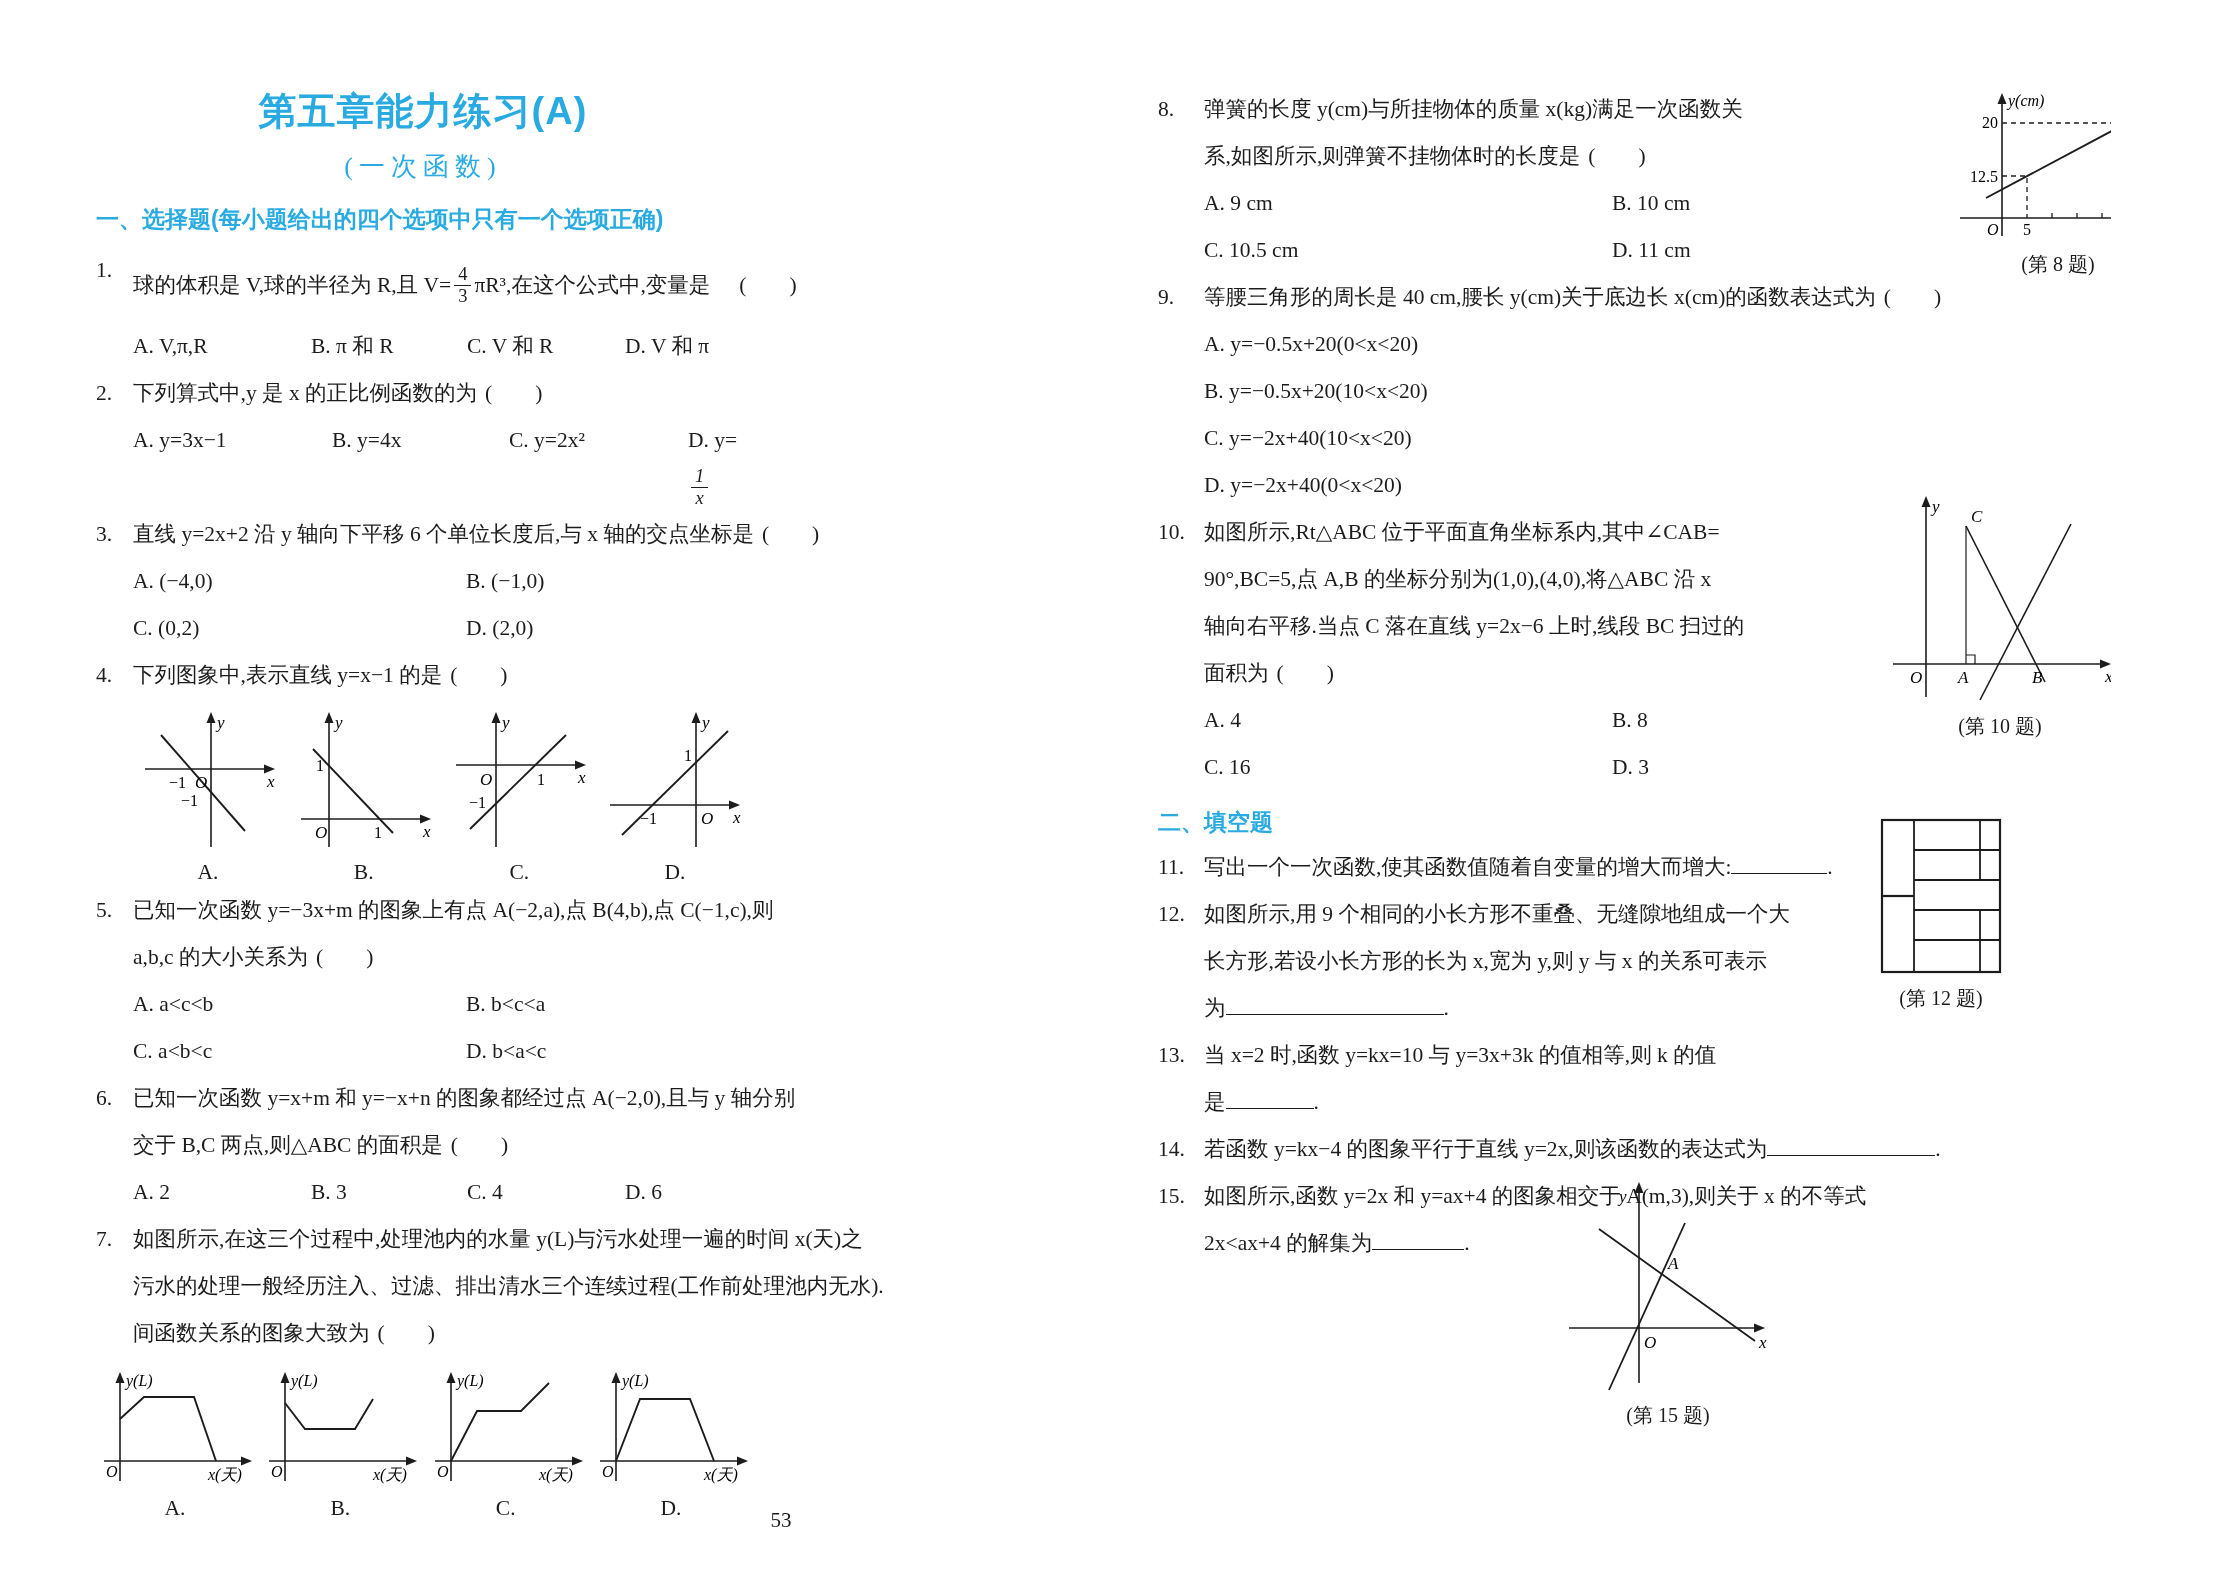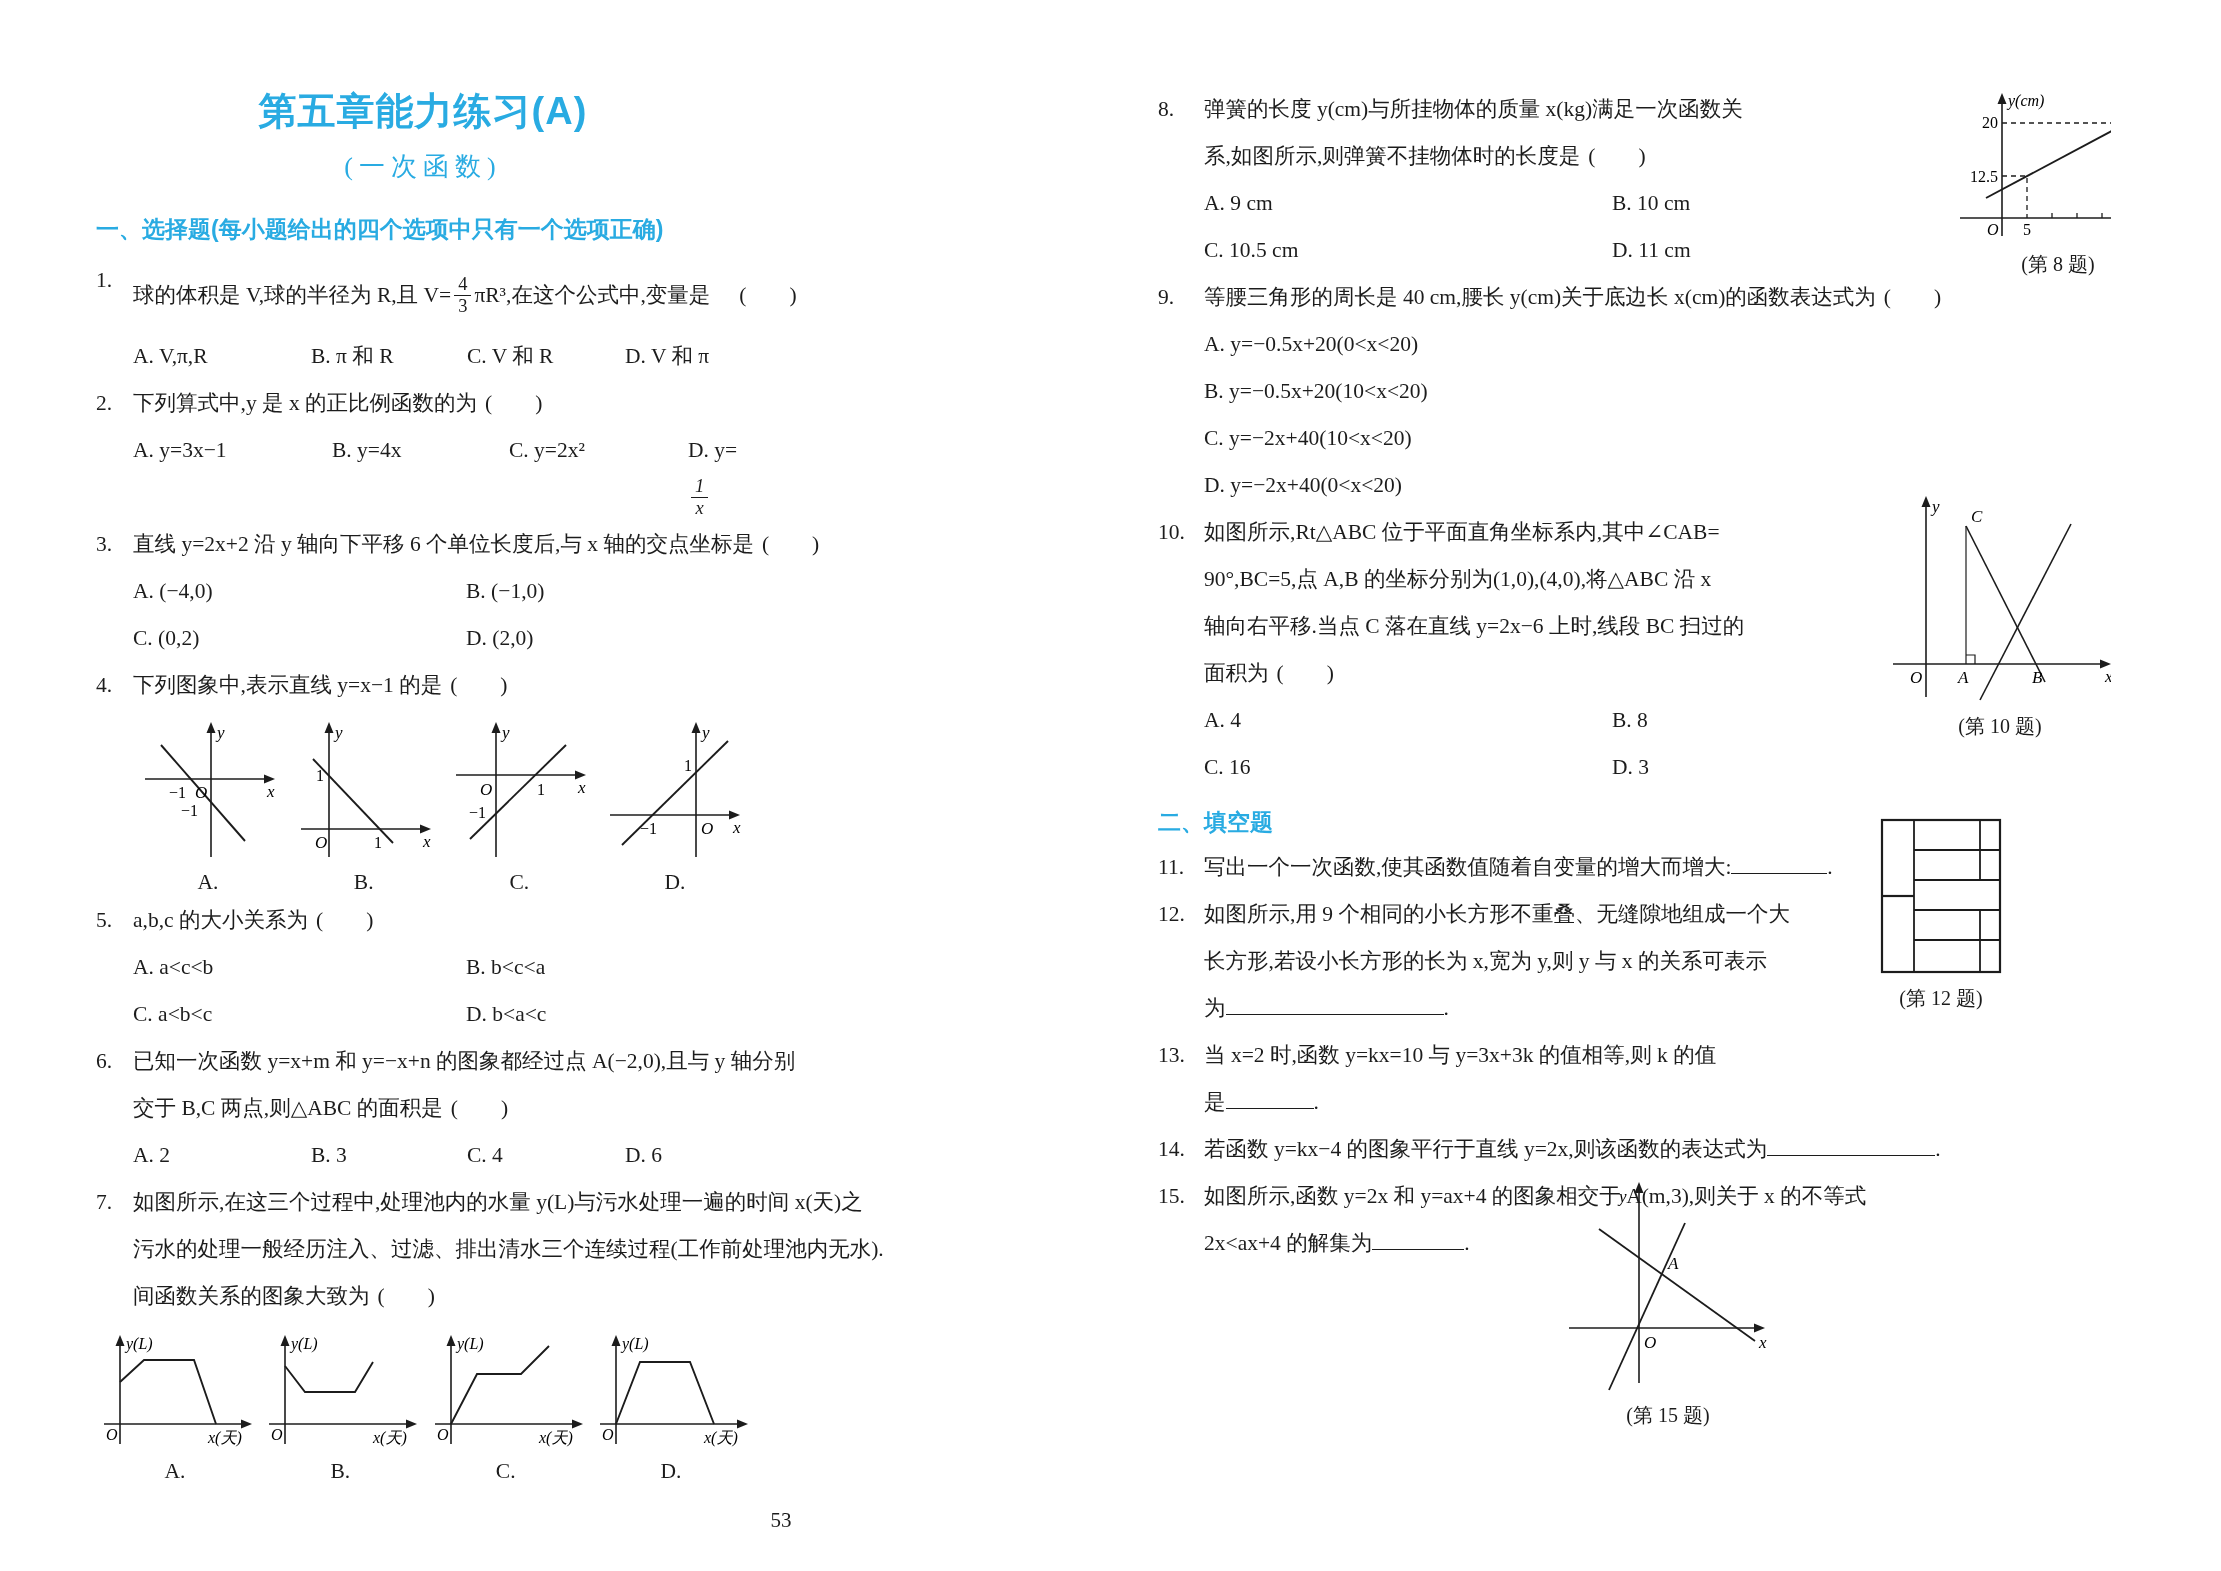--- a/index.html
+++ b/index.html
@@ -8,21 +8,21 @@
   body{font-family:"Liberation Serif","DejaVu Serif",serif;color:var(--ink);}
   .page{position:relative;width:2111px;height:1571px;background:#fff;overflow:hidden;}
 
   .col-left{position:absolute;left:96px;top:86px;width:654px;}
   .col-right{position:absolute;left:1158px;top:86px;width:958px;}
 
   .title{color:var(--accent);font-family:"Liberation Sans","DejaVu Sans",sans-serif;
          font-weight:bold;font-size:38px;text-align:center;letter-spacing:1px;}
   .subtitle{color:var(--accent);font-size:26px;text-align:center;margin-top:12px;letter-spacing:6px;}
   .sec{color:var(--accent);font-family:"Liberation Sans","DejaVu Sans",sans-serif;
-       font-weight:bold;font-size:23px;margin:30px 0 12px;}
+       font-weight:bold;font-size:23px;margin:20px 0 12px;}
   .sec2{margin:16px 0 6px;}
 
   .q{display:flex;align-items:flex-start;font-size:21.5px;}
   .qno{flex:0 0 37px;line-height:47px;}
   .qno-r{flex:0 0 46px;line-height:47px;}
   .qbody{flex:1;min-width:0;}
   .line{line-height:47px;white-space:nowrap;}
   .flexline{display:flex;align-items:baseline;}
   .tall{line-height:76px;gap:21px;}
   .paren{white-space:pre;margin-left:8px;}
@@ -191,20 +191,21 @@
             <div class="cap">D.</div>
           </div>
 
         </div>
       </div>
     </div>
 
     <div class="q">
       <span class="qno">5.</span>
       <div class="qbody">
+        <div class="line">已知一次函数 y=−3x+m 的图象上有点 A(−2,a),点 B(4,b),点 C(−1,c),则</div>
         <div class="line flexline">
           <span>a,b,c 的大小关系为</span>
           <span class="paren">(　　)</span>
         </div>
         <div class="opts opts-2">
           <span>A. a&lt;c&lt;b</span>
           <span>B. b&lt;c&lt;a</span>
           <span>C. a&lt;b&lt;c</span>
           <span>D. b&lt;a&lt;c</span>
         </div>

